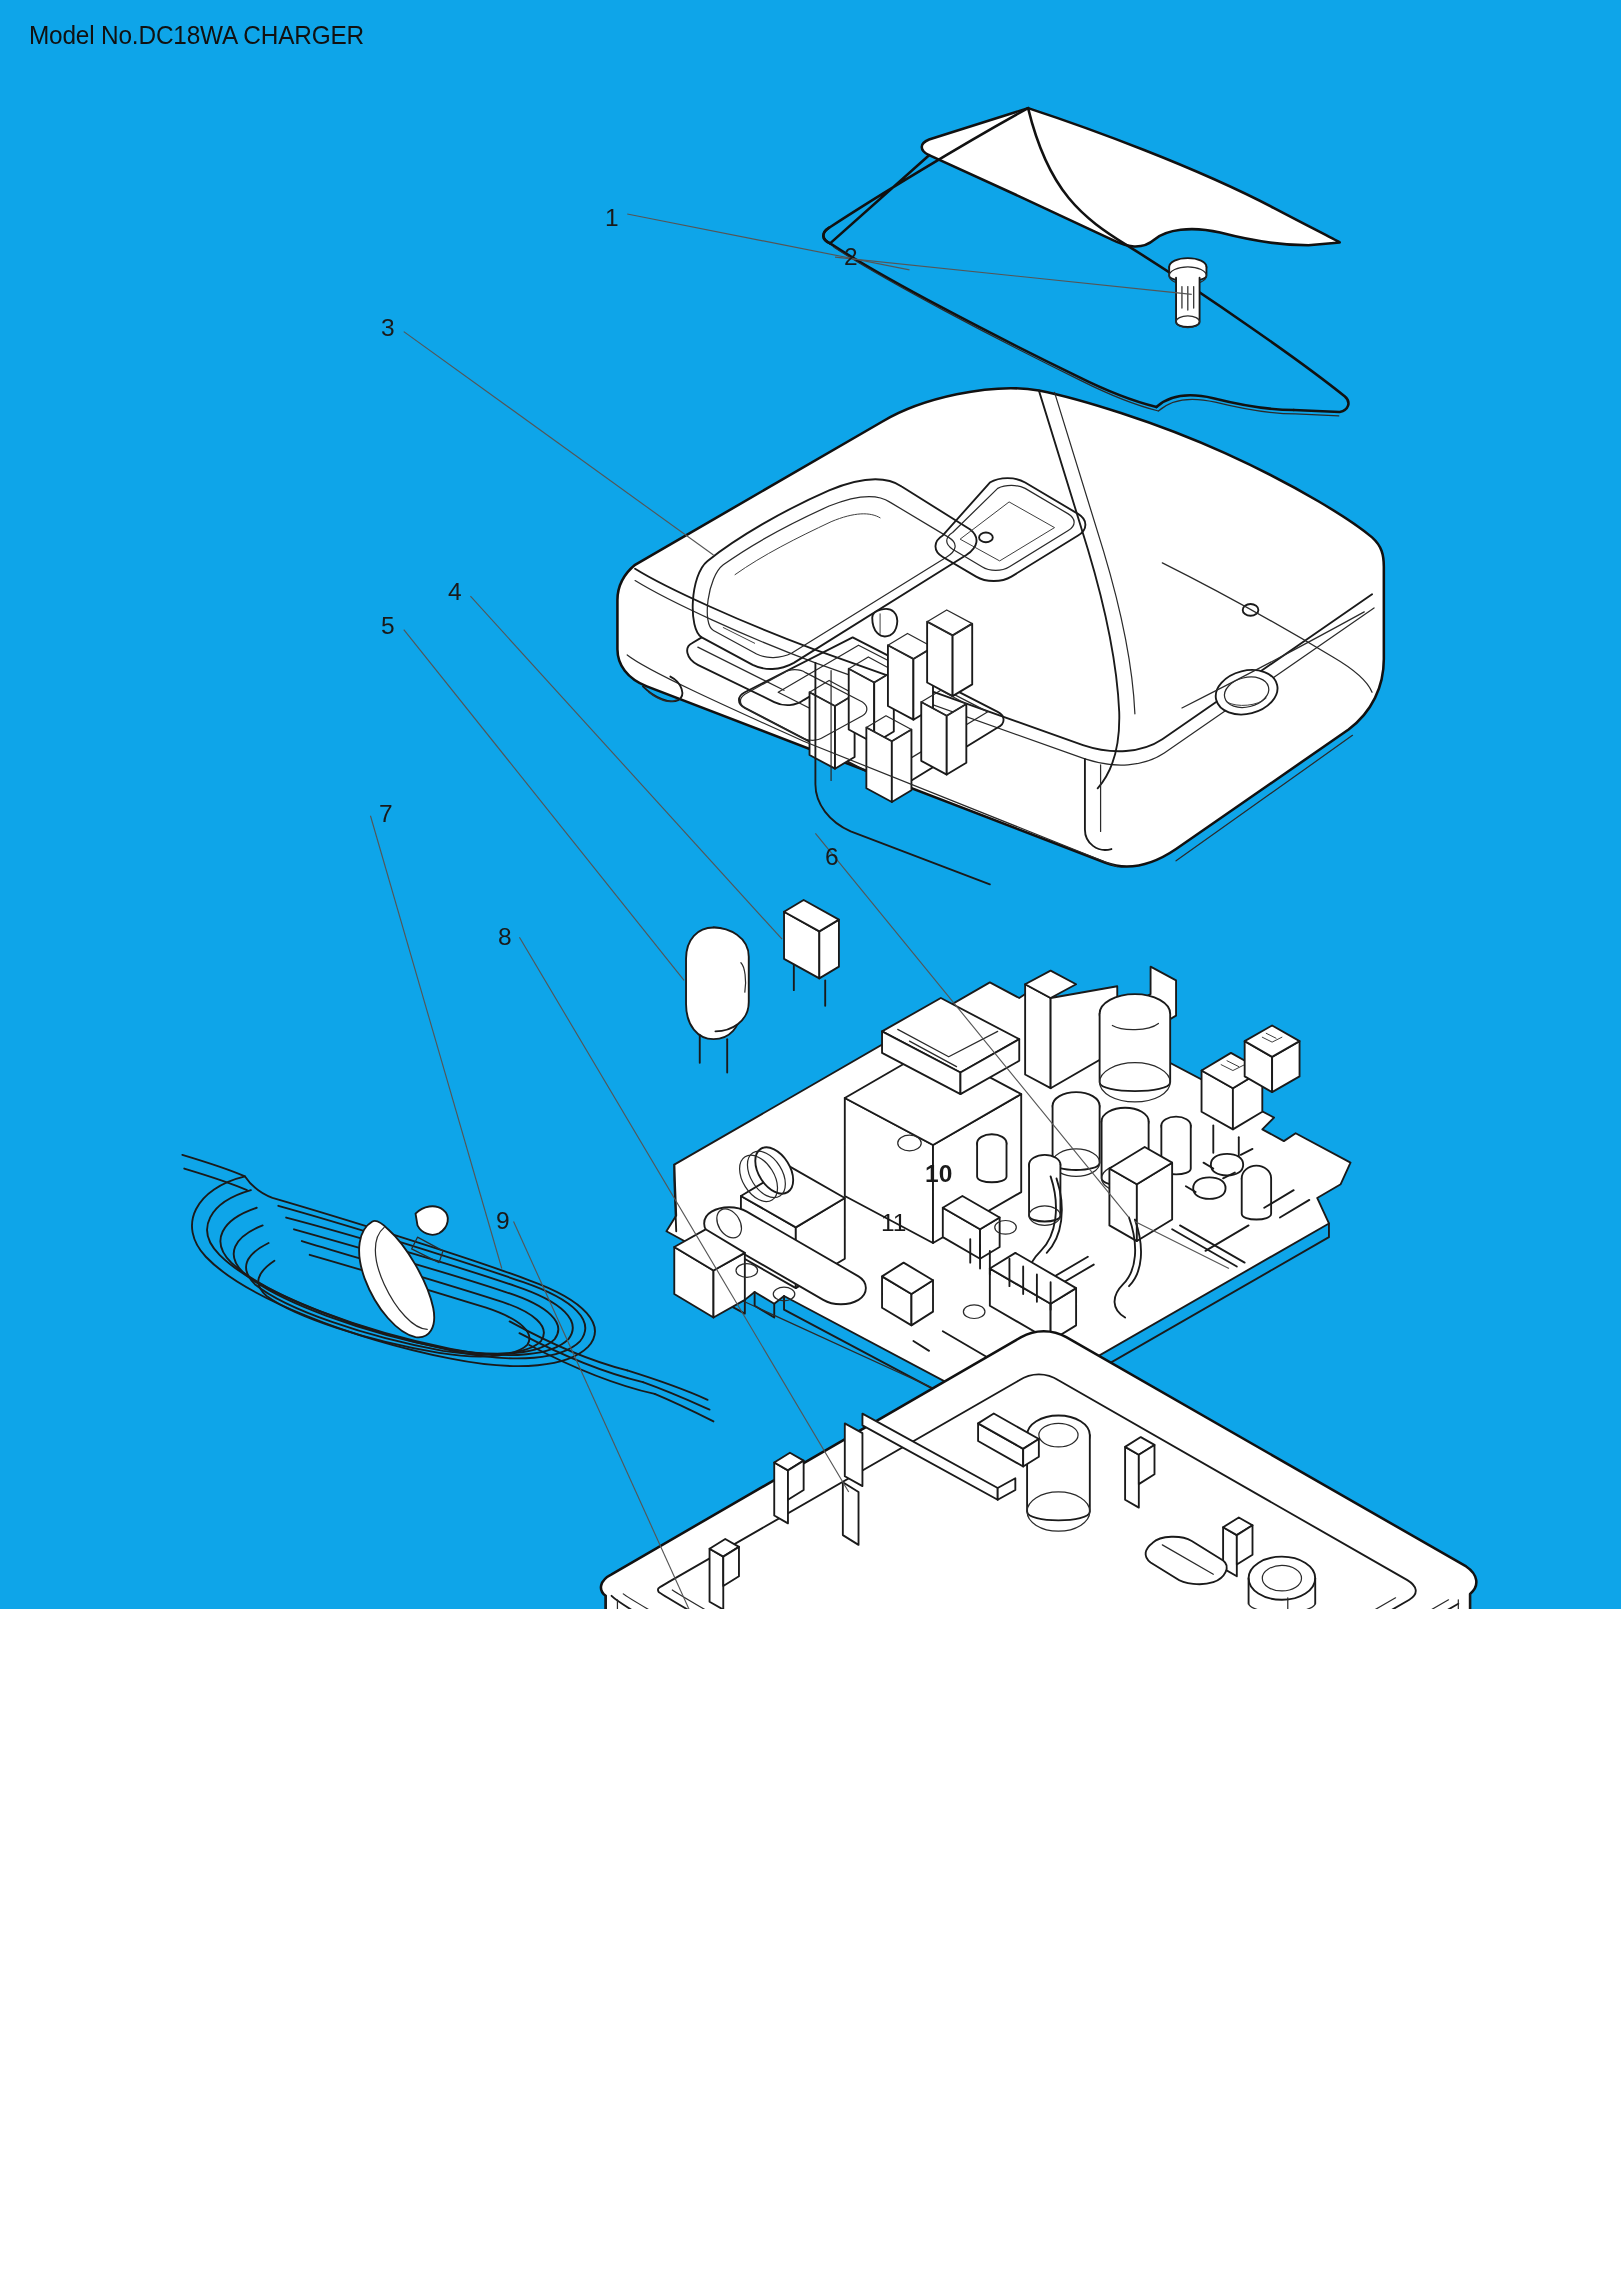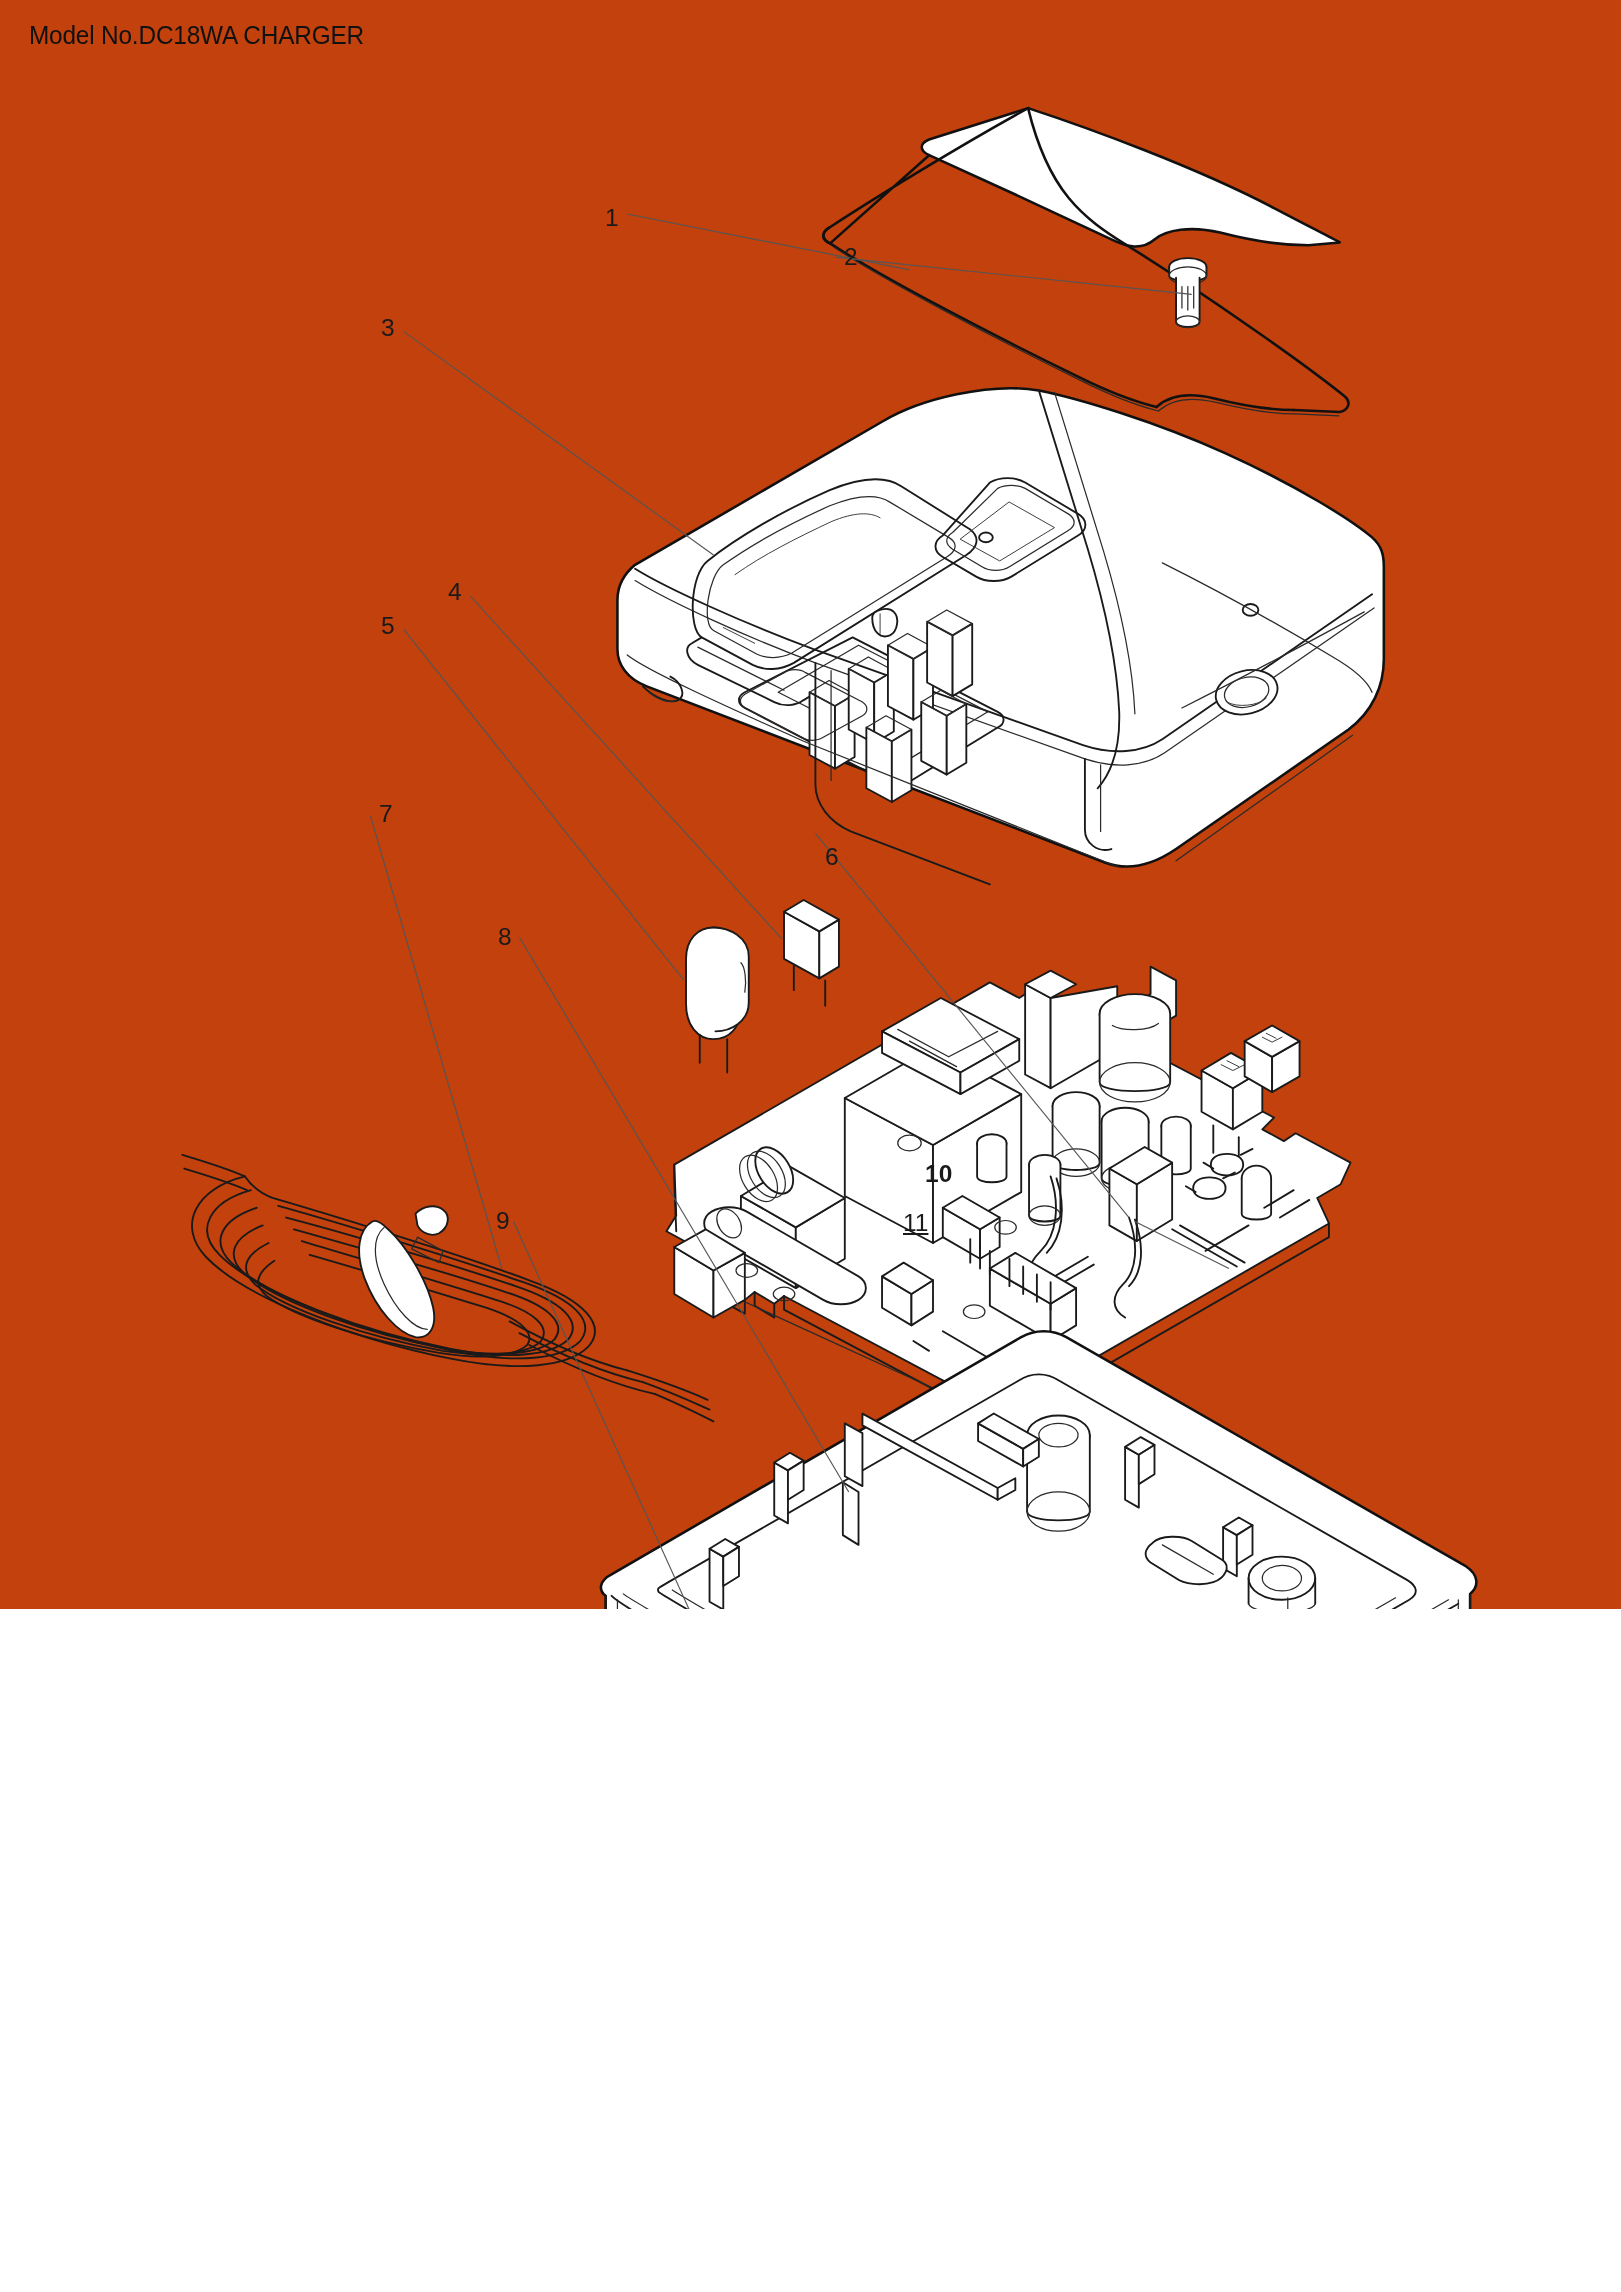--- a/index.html
+++ b/index.html
@@ -9,21 +9,21 @@
     background: #ffffff;
   }
   body {
     font-family: "Liberation Sans", "DejaVu Sans", sans-serif;
     color: #000000;
   }
   #page {
     position: relative;
     width: 1621px;
     height: 1609px;
-    background: #c2410c;
+    background: #0ea5e9;
     overflow: hidden;
   }
   #title {
     position: absolute;
     left: 29px;
     top: 19.6px;
     font-size: 26.5px;
     letter-spacing: -0.2px;
     color: #111111;
     white-space: nowrap;
@@ -603,16 +603,16 @@
   <div class="callout-num" style="left:605px;  top:206px;">1</div>
   <div class="callout-num" style="left:844px;  top:245px;">2</div>
   <div class="callout-num" style="left:381px;  top:316px;">3</div>
   <div class="callout-num" style="left:448px;  top:580px;">4</div>
   <div class="callout-num" style="left:381px;  top:614px;">5</div>
   <div class="callout-num" style="left:825px;  top:845px;">6</div>
   <div class="callout-num" style="left:379px;  top:802px;">7</div>
   <div class="callout-num" style="left:498px;  top:925px;">8</div>
   <div class="callout-num" style="left:496px;  top:1209px;">9</div>
   <div class="callout-num" style="left:925px;  top:1162px;font-weight:bold;">10</div>
-  <div class="callout-num" style="left:903px;  top:1211px;text-decoration:underline;">11</div>
+  <div class="callout-num" style="left:881px;  top:1211px;">11</div>
 
 </div>
 
 
 </body></html>

